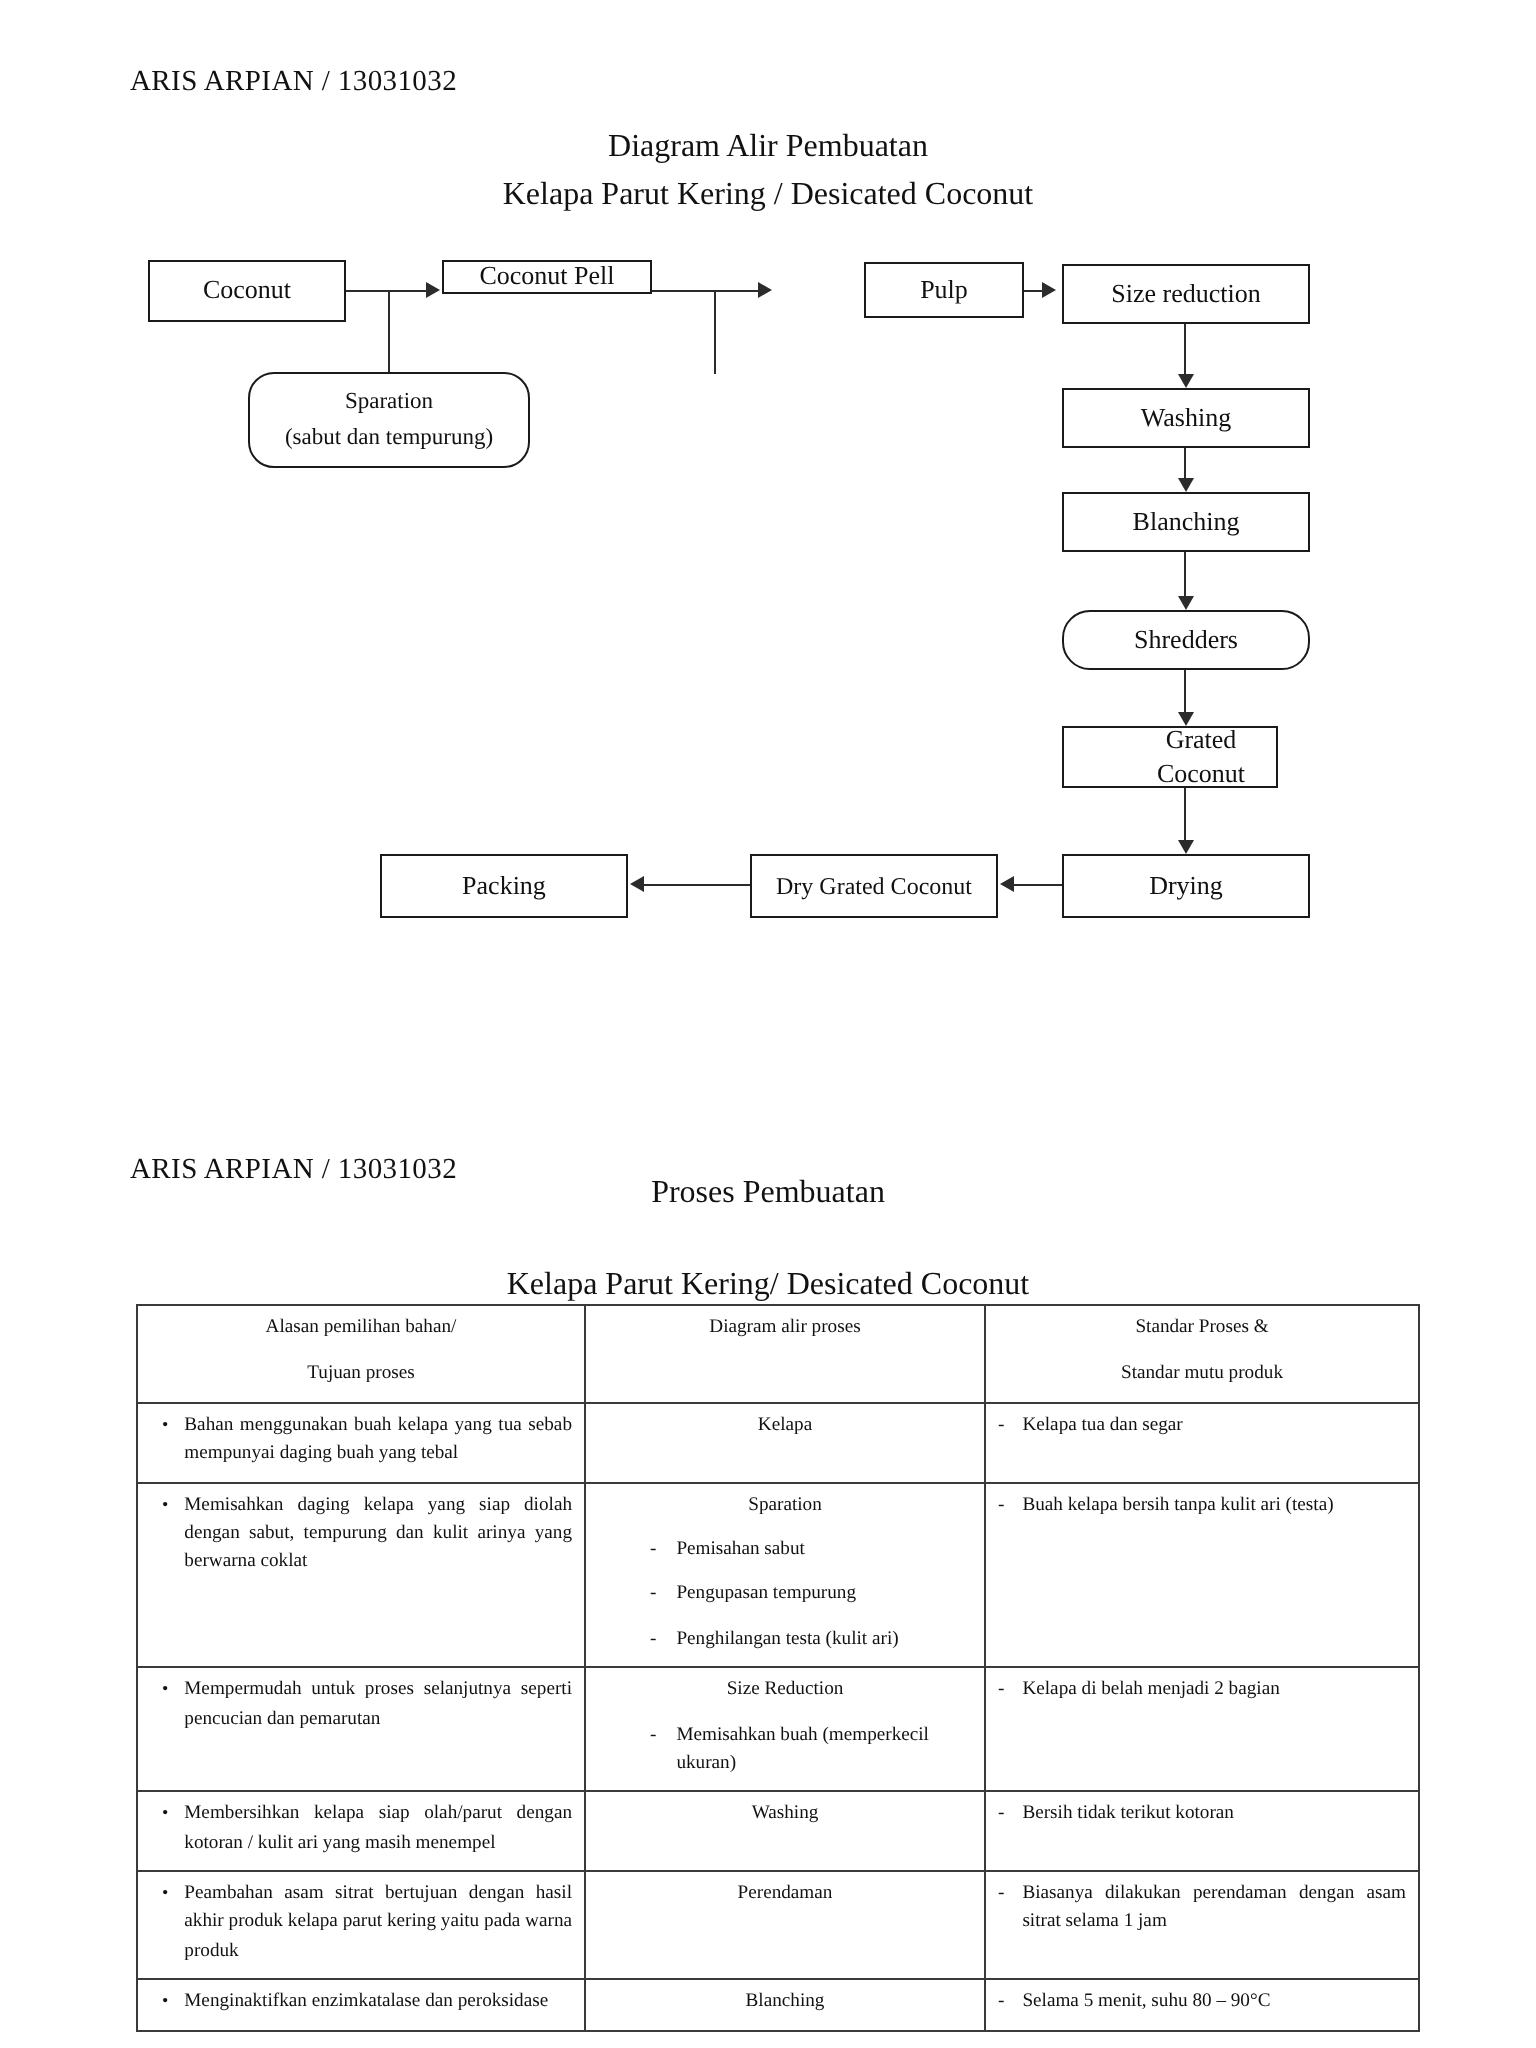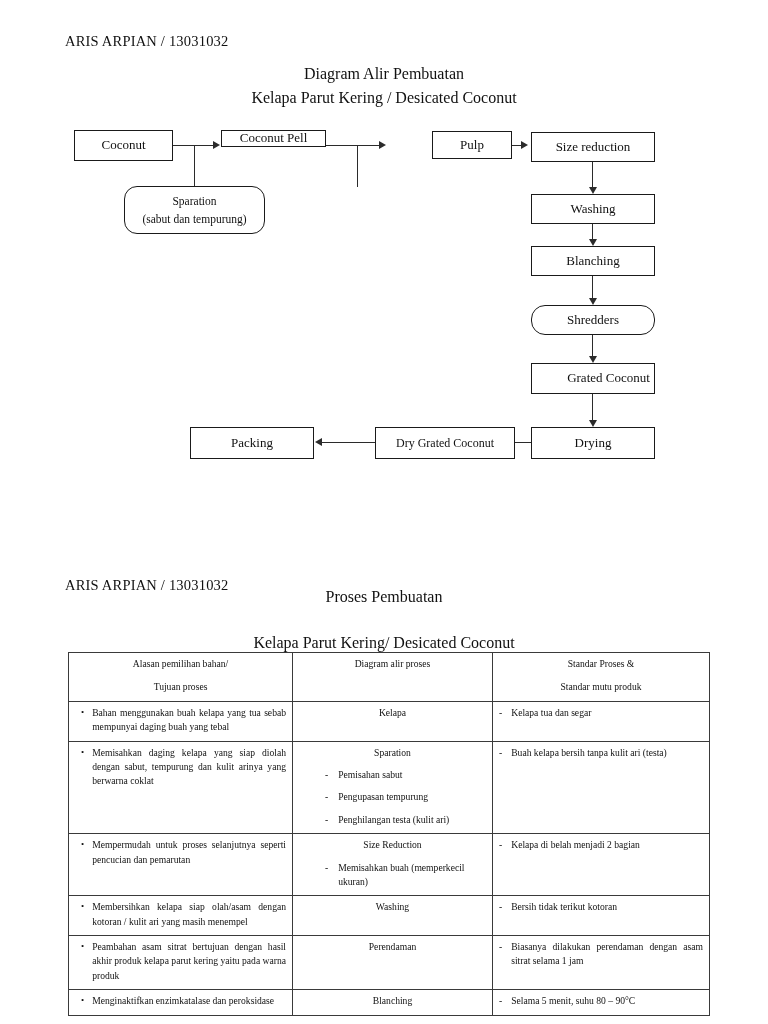--- a/index.html
+++ b/index.html
@@ -206,21 +206,21 @@
 
     <div class="node" style="left:531px; top:194px; width:124px; height:30px;">
       <span>Washing</span>
     </div>
     <div class="node" style="left:531px; top:246px; width:124px; height:30px;">
       <span>Blanching</span>
     </div>
     <div class="node" style="left:531px; top:305px; width:124px; height:30px;border-radius:14px;">
       <span>Shredders</span>
     </div>
-    <div class="node" style="left:531px; top:363px; width:124px; height:31px;padding-left:31px;">
+    <div class="node" style="left:531px; top:363px; width:108px; height:31px;padding-left:31px;">
       <span>Grated Coconut</span>
     </div>
     <div class="node" style="left:531px; top:427px; width:124px; height:32px;">
       <span>Drying</span>
     </div>
 
     <div class="line v" style="left:592px; top:162px; width:1.2px; height:26px;"></div>
     <div class="arrow down" style="left:589px; top:187px;"></div>
 
     <div class="line v" style="left:592px; top:224px; height:16px;"></div>
@@ -228,21 +228,21 @@
 
     <div class="line v" style="left:592px; top:276px; height:23px;"></div>
     <div class="arrow down" style="left:589px; top:298px;"></div>
 
     <div class="line v" style="left:592px; top:335px; height:22px;"></div>
     <div class="arrow down" style="left:589px; top:356px;"></div>
 
     <div class="line v" style="left:592px; top:394px; height:27px;"></div>
     <div class="arrow down" style="left:589px; top:420px;"></div>
 
-    <div class="node" style="left:375px; top:427px; width:140px; height:32px;">
+    <div class="node" style="left:375px; top:427px; width:124px; height:32px;">
       <span style="font-size:12px;">Dry Grated Coconut</span>
     </div>
     <div class="node" style="left:190px; top:427px; width:124px; height:32px;">
       <span>Packing</span>
     </div>
 
     <div class="line h" style="left:507px; top:442px; width:24px;"></div>
     <div class="arrow left" style="left:500px; top:438px;"></div>
 
     <div class="line h" style="left:322px; top:442px; width:53px;"></div>
@@ -339,21 +339,21 @@
             <div class="dash-row">
               <span class="dash">-</span>
               <span class="txt">Kelapa di belah menjadi 2 bagian</span>
             </div>
           </td>
         </tr>
         <tr>
           <td>
             <div class="bullet-row">
               <span class="bullet-dot">•</span>
-              <span class="bullet-text">Membersihkan kelapa siap olah/asam dengan kotoran / kulit ari yang masih menempel</span>
+              <span class="bullet-text">Membersihkan kelapa siap olah/parut dengan kotoran / kulit ari yang masih menempel</span>
             </div>
           </td>
           <td class="c2-cell">
             <div class="c2-main">Washing</div>
           </td>
           <td>
             <div class="dash-row">
               <span class="dash">-</span>
               <span class="txt">Bersih tidak terikut kotoran</span>
             </div>

